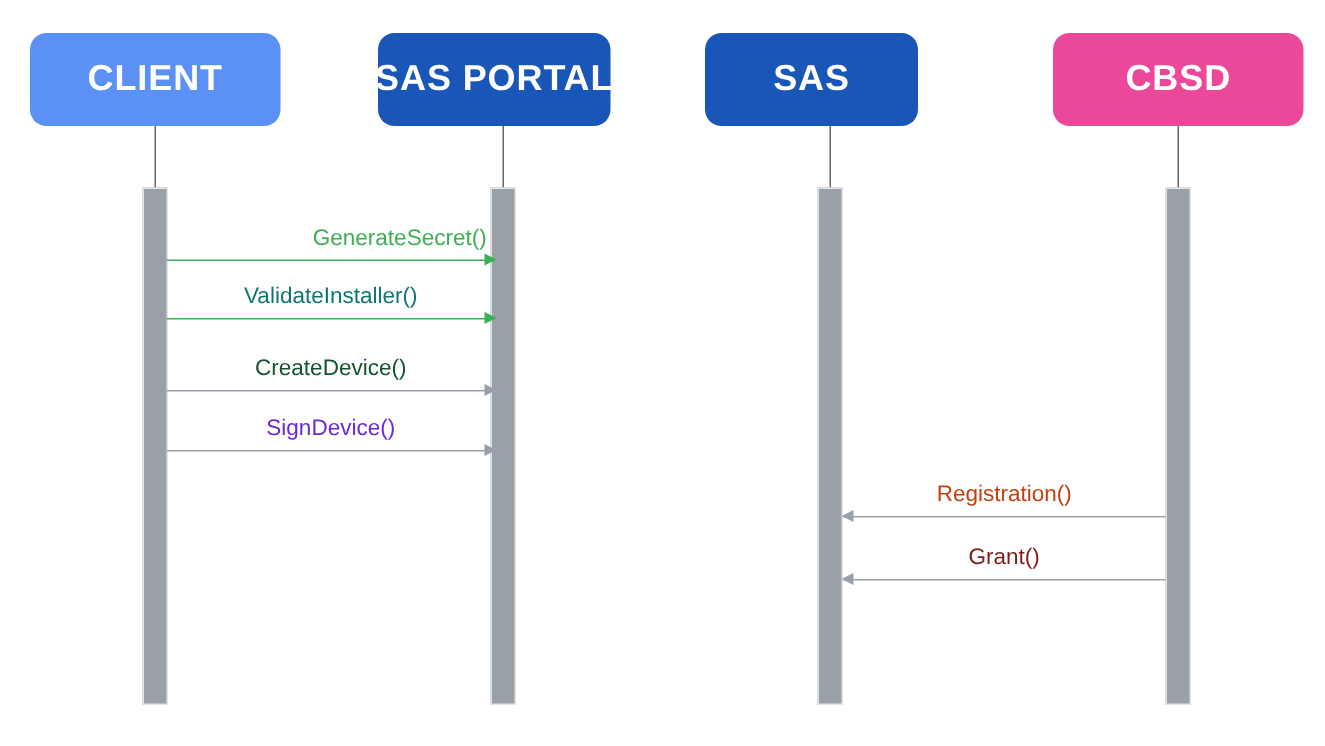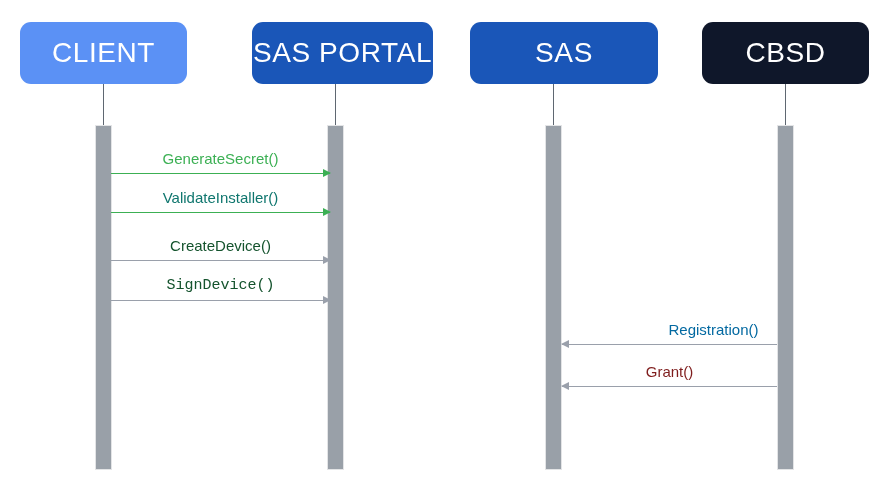--- a/index.html
+++ b/index.html
@@ -24,22 +24,22 @@
     top: 22px;
     height: 62px;
     border-radius: 11px;
     display: flex;
     align-items: center;
     justify-content: center;
     box-sizing: border-box;
   }
   .participant-label {
     color: #ffffff;
-    font-size: 28px;
-    font-weight: normal;
+    font-size: 24px;
+    font-weight: bold;
     letter-spacing: 0.6px;
     line-height: 1;
     white-space: nowrap;
     text-align: center;
   }
   
   .lifeline {
     position: absolute;
     top: 84px;
     width: 1px;
@@ -99,27 +99,27 @@
 </style>
 </head>
 <body>
 
 <div id="diagram-canvas">
 
   <div id="participant-boxes">
       <div class="participant-box" style="left: 20px; width: 167px; background: rgb(91, 145, 245);">
         <span class="participant-label">CLIENT</span>
       </div>
-      <div class="participant-box" style="left: 252px; width: 181px; background: rgb(26, 86, 184);">
+      <div class="participant-box" style="left: 252px; width: 155px; background: rgb(26, 86, 184);">
         <span class="participant-label">SAS PORTAL</span>
       </div>
-      <div class="participant-box" style="left: 470px; width: 188px; background: rgb(26, 86, 184);">
+      <div class="participant-box" style="left: 470px; width: 142px; background: rgb(26, 86, 184);">
         <span class="participant-label">SAS</span>
       </div>
-      <div class="participant-box" style="left: 702px; width: 167px; background: #0f172a;">
+      <div class="participant-box" style="left: 702px; width: 167px; background: #ec4899;">
         <span class="participant-label">CBSD</span>
       </div>
     </div>
 
   <div id="lifelines">
       <div class="lifeline" style="left: 103px;"></div>
       <div class="lifeline" style="left: 335px;"></div>
       <div class="lifeline" style="left: 553px;"></div>
       <div class="lifeline" style="left: 785px;"></div>
     </div>
@@ -128,41 +128,41 @@
       <div class="activation-bar" style="left: 95px; top: 125px; height: 345px;"></div>
       <div class="activation-bar" style="left: 327px; top: 125px; height: 345px;"></div>
       <div class="activation-bar" style="left: 545px; top: 125px; height: 345px;"></div>
       <div class="activation-bar" style="left: 777px; top: 125px; height: 345px;"></div>
     </div>
 
   <div id="messages">
       <div class="message dir-right" style="left: 111px; top: 173px; width: 219px;">
         <div class="message-line" style="background: rgb(60, 176, 84);"></div>
         <div class="message-head" style="border-left-color: rgb(60, 176, 84);"></div>
-        <div class="message-label" style="color: rgb(60, 176, 84);">GenerateSecret()</div>
+        <div class="message-label" style="color: rgb(60, 176, 84); padding-left: 46px;">GenerateSecret()</div>
       </div>
       <div class="message dir-right" style="left: 111px; top: 212px; width: 219px;">
         <div class="message-line" style="background: rgb(60, 176, 84);"></div>
         <div class="message-head" style="border-left-color: rgb(60, 176, 84);"></div>
         <div class="message-label" style="color: #0f766e;">ValidateInstaller()</div>
       </div>
       <div class="message dir-right" style="left: 111px; top: 260px; width: 219px;">
         <div class="message-line" style="background: rgb(154, 160, 171);"></div>
         <div class="message-head" style="border-left-color: rgb(154, 160, 171);"></div>
         <div class="message-label" style="color: #14532d;">CreateDevice()</div>
       </div>
       <div class="message dir-right" style="left: 111px; top: 300px; width: 219px;">
         <div class="message-line" style="background: rgb(154, 160, 171);"></div>
         <div class="message-head" style="border-left-color: rgb(154, 160, 171);"></div>
-        <div class="message-label" style="color: #14532d; font-family: Liberation Mono, monospace;">SignDevice()</div>
+        <div class="message-label" style="color: #6d28d9;">SignDevice()</div>
       </div>
       <div class="message dir-left" style="left: 562px; top: 344px; width: 215px;">
         <div class="message-line" style="background: rgb(154, 160, 171);"></div>
         <div class="message-head" style="border-right-color: rgb(154, 160, 171);"></div>
-        <div class="message-label" style="color: #0369a1; padding-left: 44px;">Registration()</div>
+        <div class="message-label" style="color: #c2410c;">Registration()</div>
       </div>
       <div class="message dir-left" style="left: 562px; top: 386px; width: 215px;">
         <div class="message-line" style="background: rgb(154, 160, 171);"></div>
         <div class="message-head" style="border-right-color: rgb(154, 160, 171);"></div>
         <div class="message-label" style="color: #7f1d1d;">Grant()</div>
       </div>
     </div>
 </div>
 
 </body></html>

